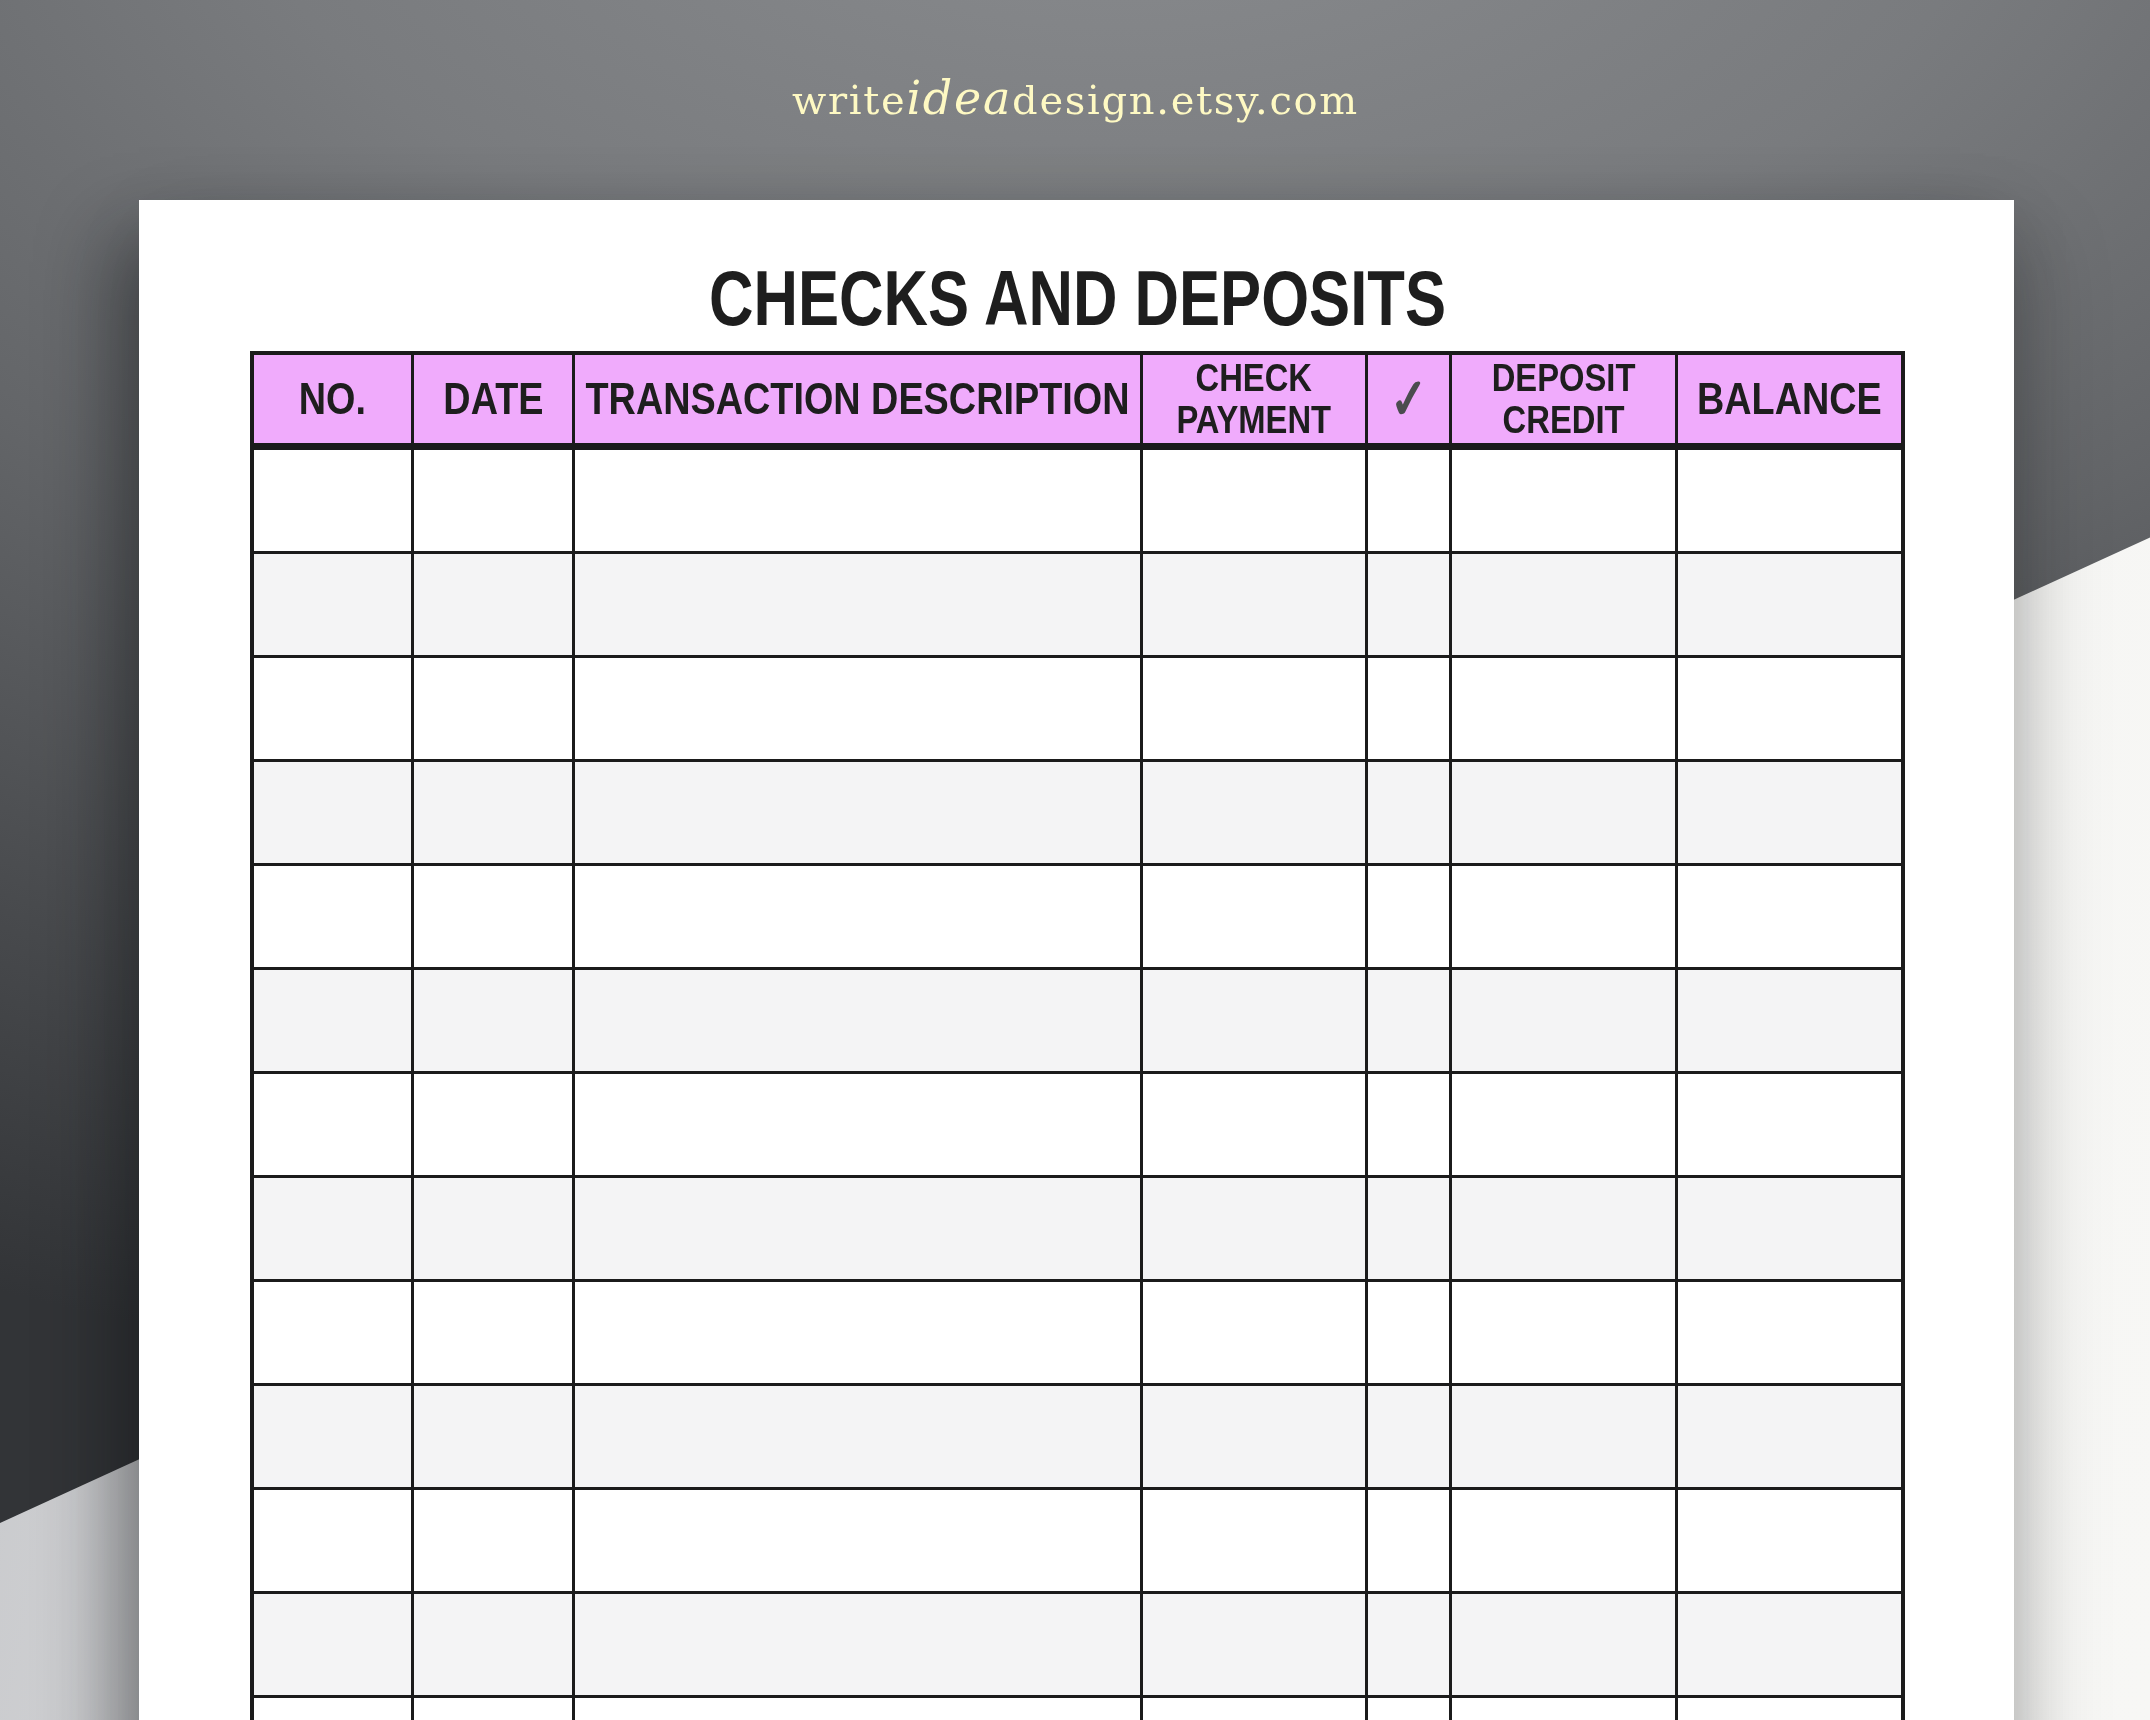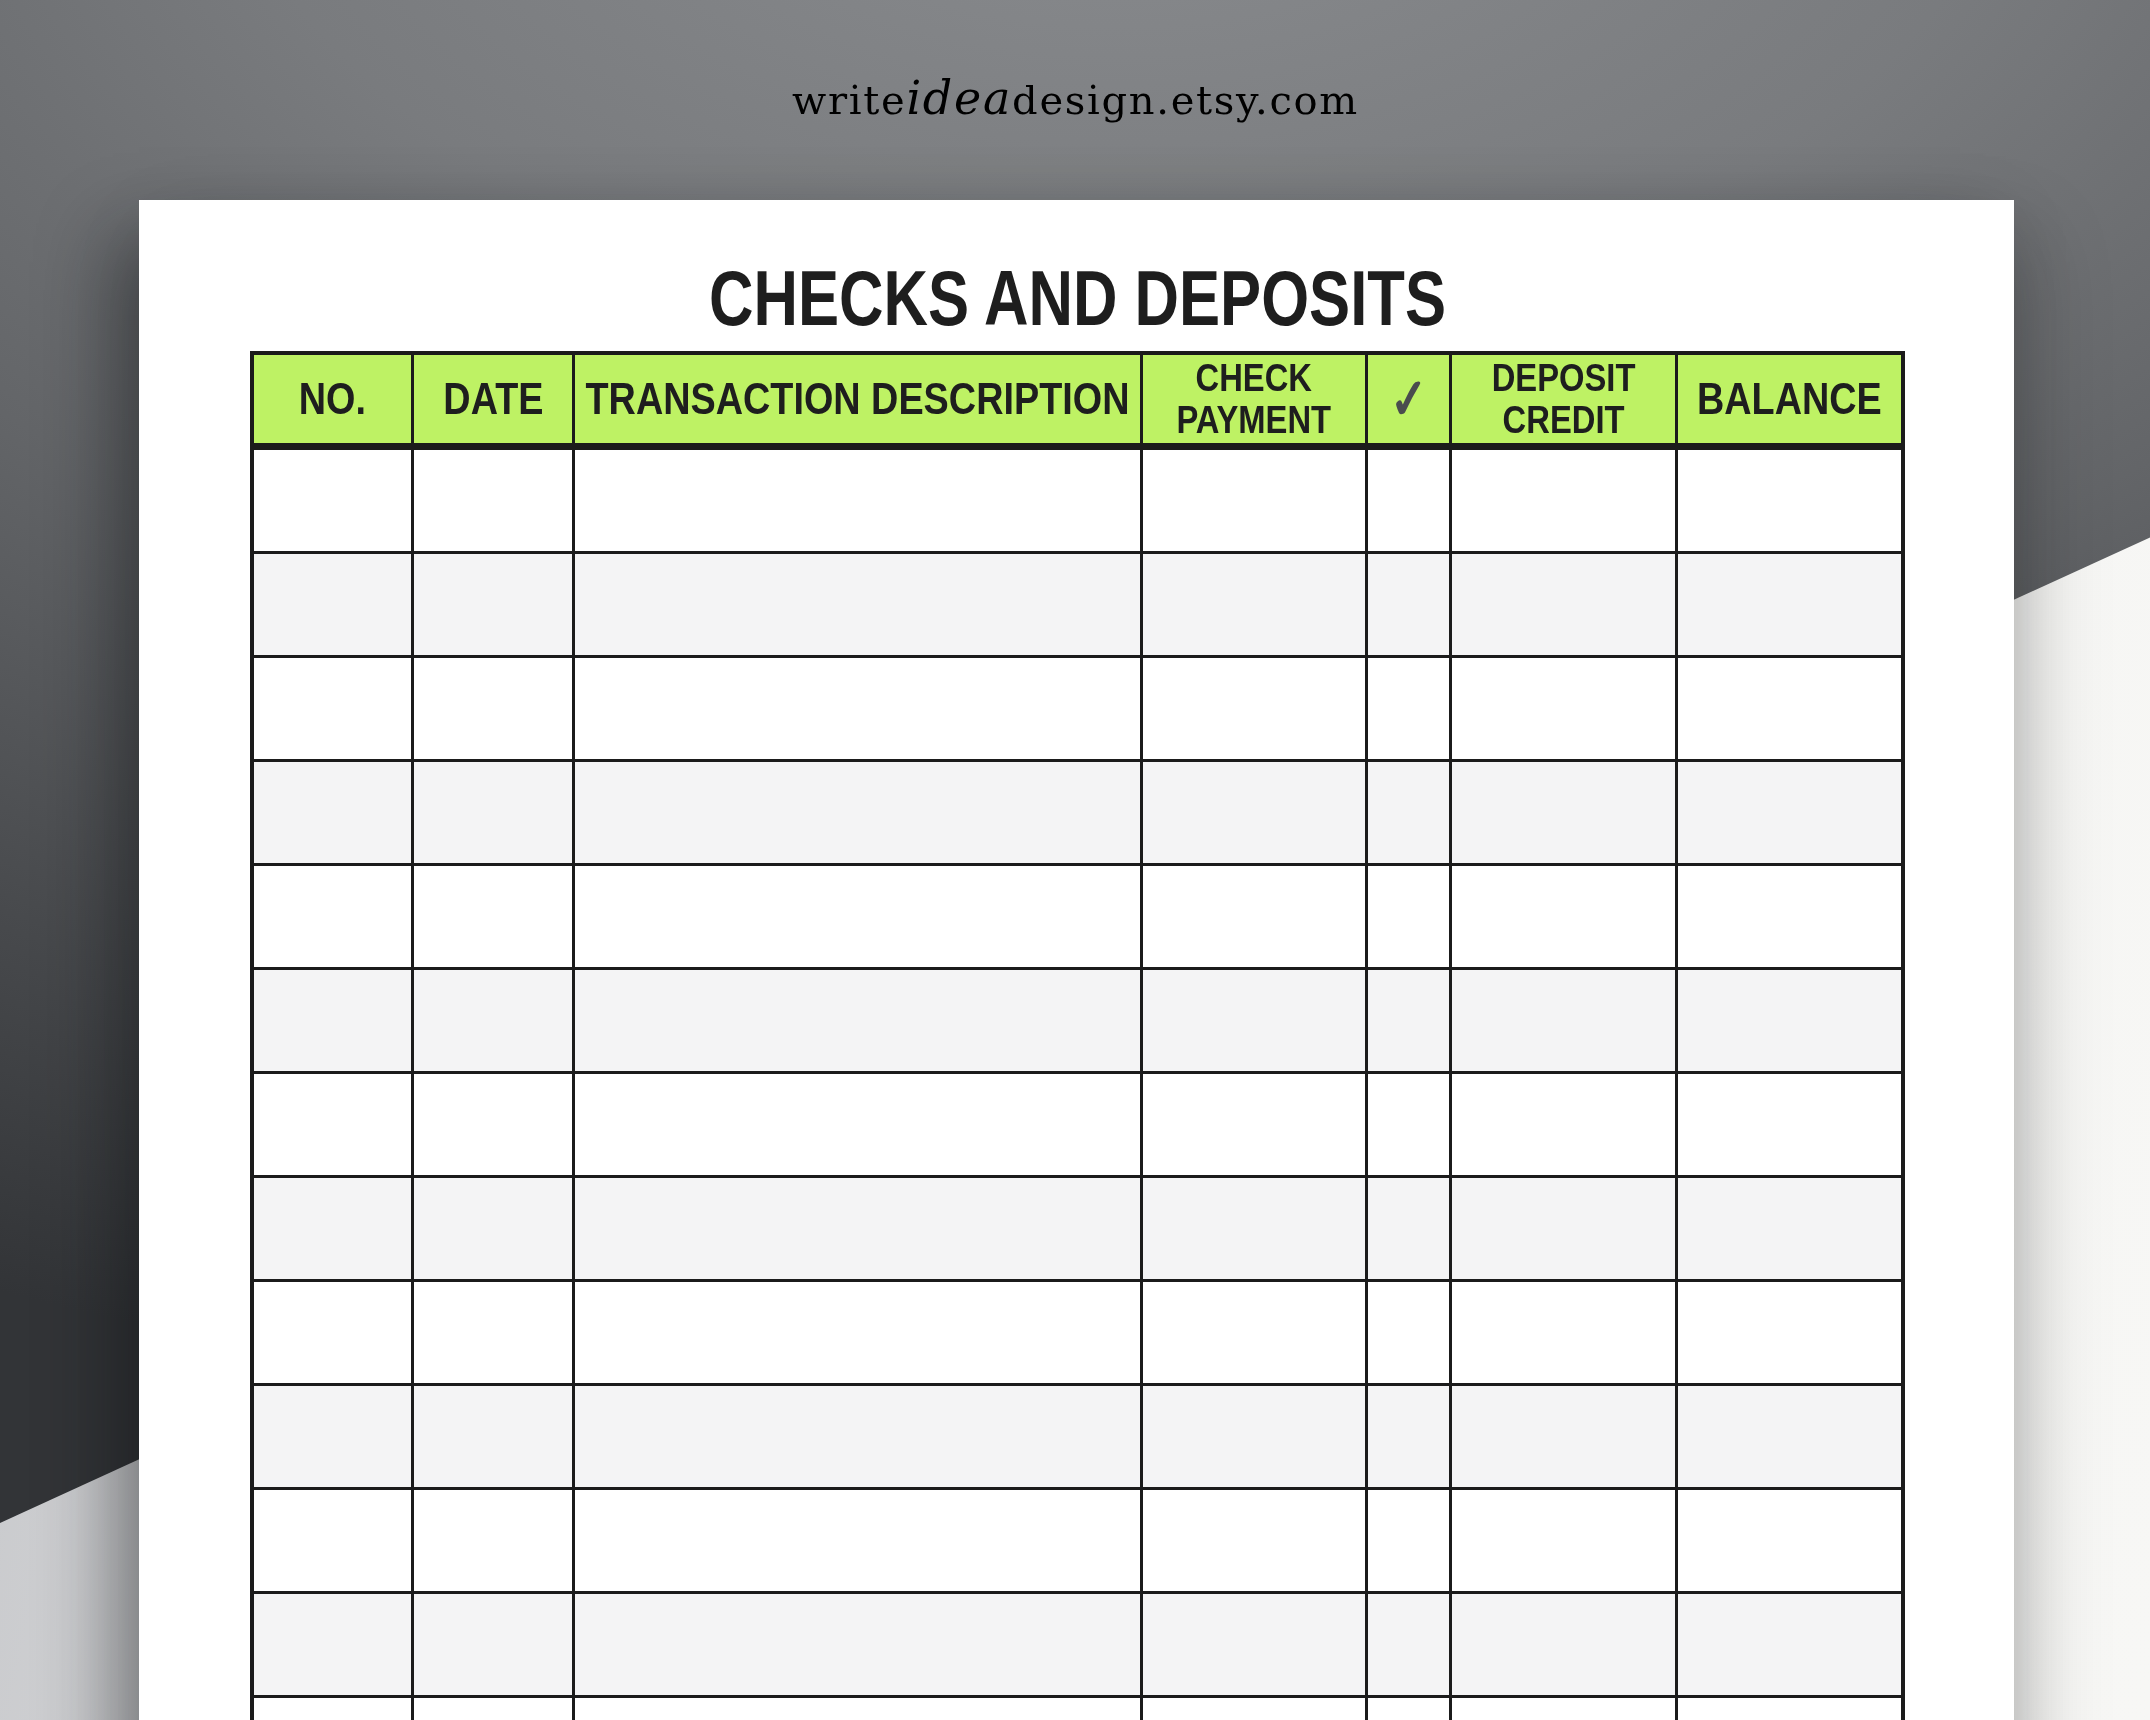--- a/index.html
+++ b/index.html
@@ -21,21 +21,21 @@
     position:absolute; inset:0;
     clip-path:polygon(0 88.5%, 100% 31.2%, 100% 100%, 0 100%);
     background:linear-gradient(100deg,
       #c3c4c7 0%, #d8d9db 30%, #ebebe9 60%, #f6f6f4 85%, #f7f7f5 100%);
   }
   .watermark {
     position:absolute; top:71px; left:50%;
     transform:translateX(-50%);
     font-family:"DejaVu Serif", serif;
     font-size:40px; letter-spacing:1.7px;
-    color:#000000; white-space:nowrap;
+    color:#fef9c3; white-space:nowrap;
   }
   .watermark .script { font-style:italic; font-size:46px; }
   .paper {
     position:absolute; left:139px; top:200px; width:1875px; bottom:-69px;
     background:#ffffff;
     box-shadow:-27.5px 36px 73px rgba(15,17,20,.42),
                19px 34px 77px rgba(15,17,20,.17);
   }
   .doc-title {
     position:absolute; top:60px; left:111px; width:1655px;
@@ -46,21 +46,21 @@
     white-space:nowrap;
   }
   table.register {
     position:absolute; left:111px; top:151px; width:1655px;
     border-collapse:collapse; table-layout:fixed;
     border:4.3px solid #1b1b1b;
   }
   .register th, .register td { border:3.4px solid #1b1b1b; padding:0; }
   .register thead th {
     height:88px; border-bottom:7.7px solid #1b1b1b;
-    background:#bef264; text-align:center; vertical-align:middle;
+    background:#f0abfc; text-align:center; vertical-align:middle;
   }
   .register tbody td { height:101px; background:#ffffff; }
   .register tbody tr.alt td { background:#f4f4f5; }
   .hwrap {
     display:flex; flex-direction:column; align-items:center; justify-content:center;
     transform:scaleX(.84); transform-origin:center;
   }
   .hline {
     display:block; font-weight:bold; font-size:45px; line-height:1.08;
     color:#1e1e1e; letter-spacing:0; white-space:nowrap;

